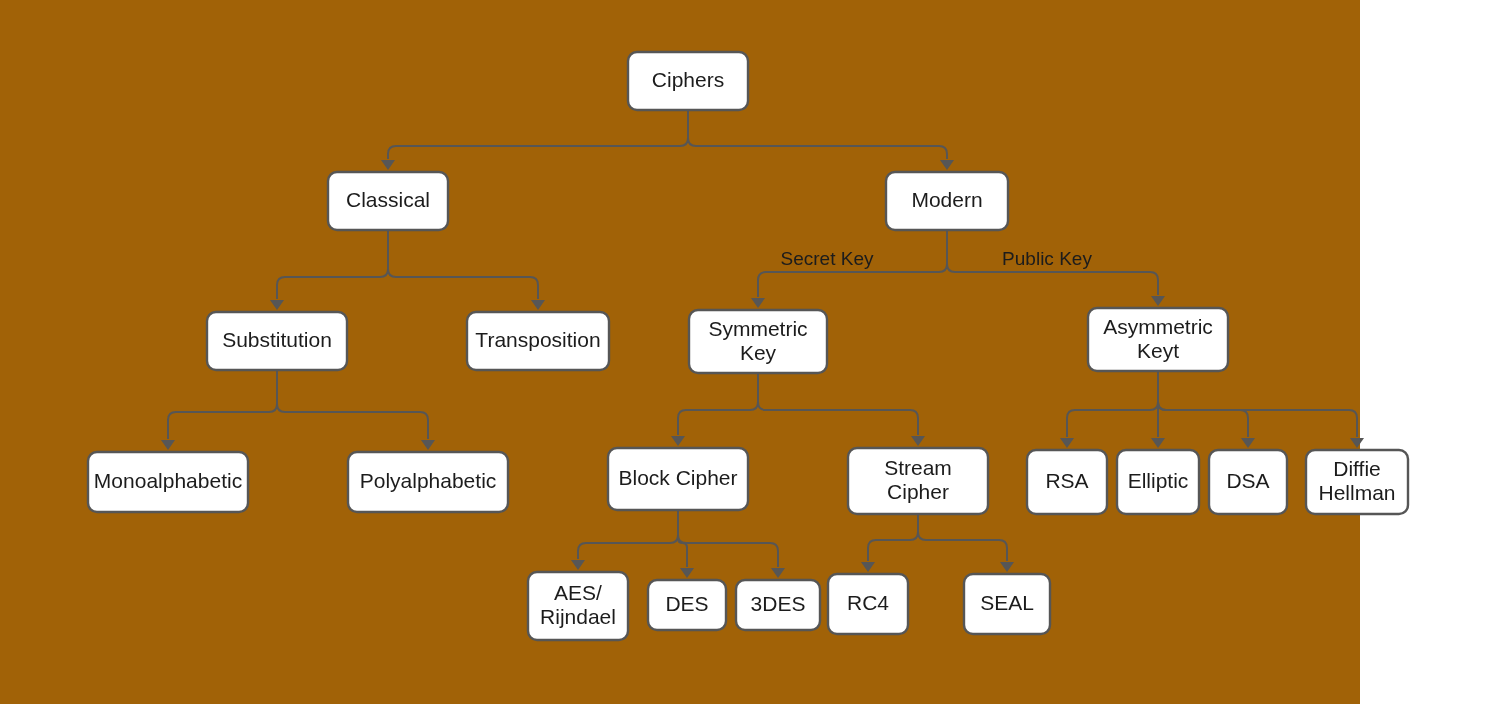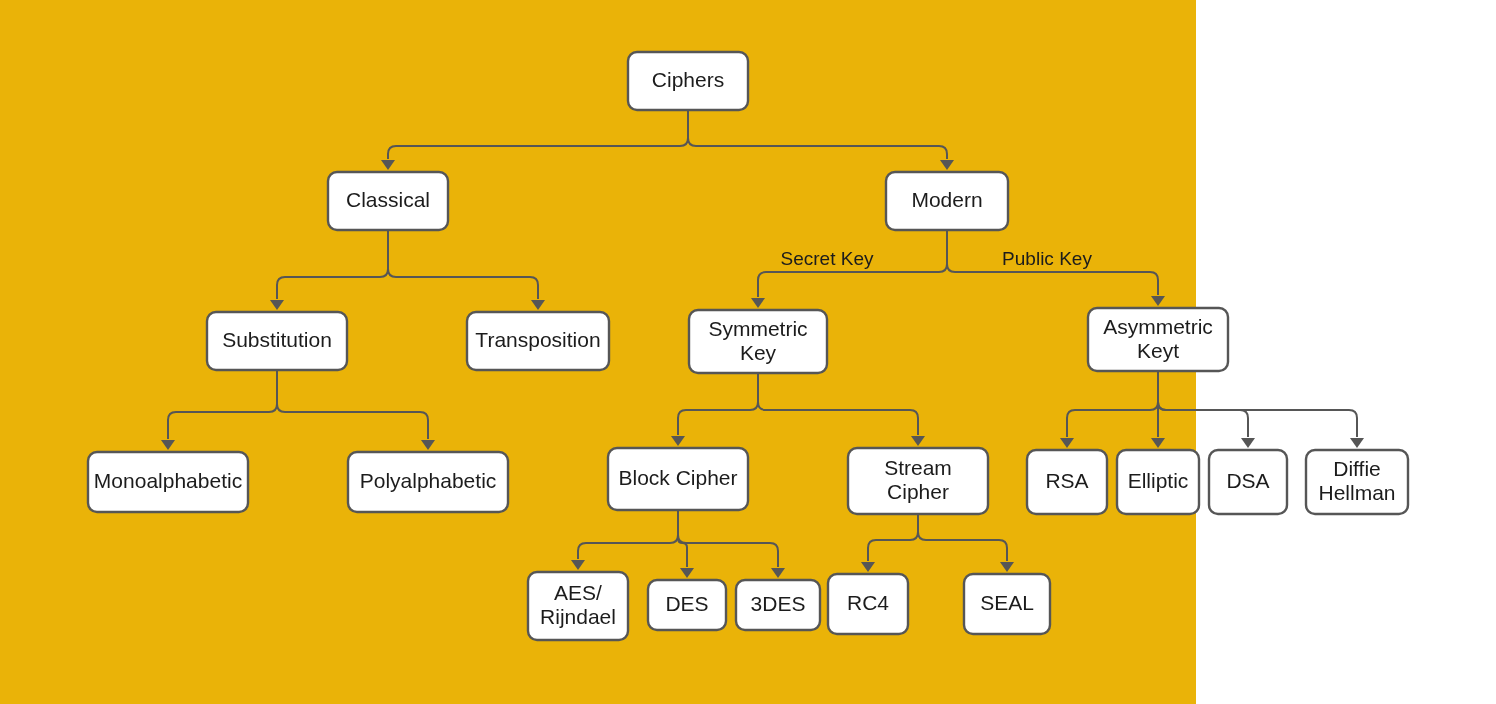--- a/index.html
+++ b/index.html
@@ -9,23 +9,23 @@
     background: #ffffff;
   }
   body {
     width: 1496px;
     height: 704px;
     overflow: hidden;
     font-family: "Liberation Sans", sans-serif;
   }
   #diagram-root {
     position: relative;
-    width: 1196px;
+    width: 1360px;
     height: 704px;
-    background: #eab308;
+    background: #a16207;
   }
   svg#diagram-svg {
     display: block;
     width: 1496px;
     height: 704px;
   }
   .node-rect {
     fill: #ffffff;
     stroke: #565656;
     stroke-width: 2.4;

